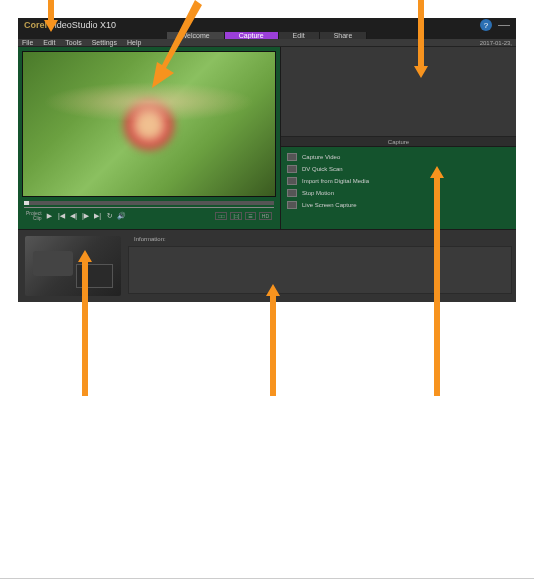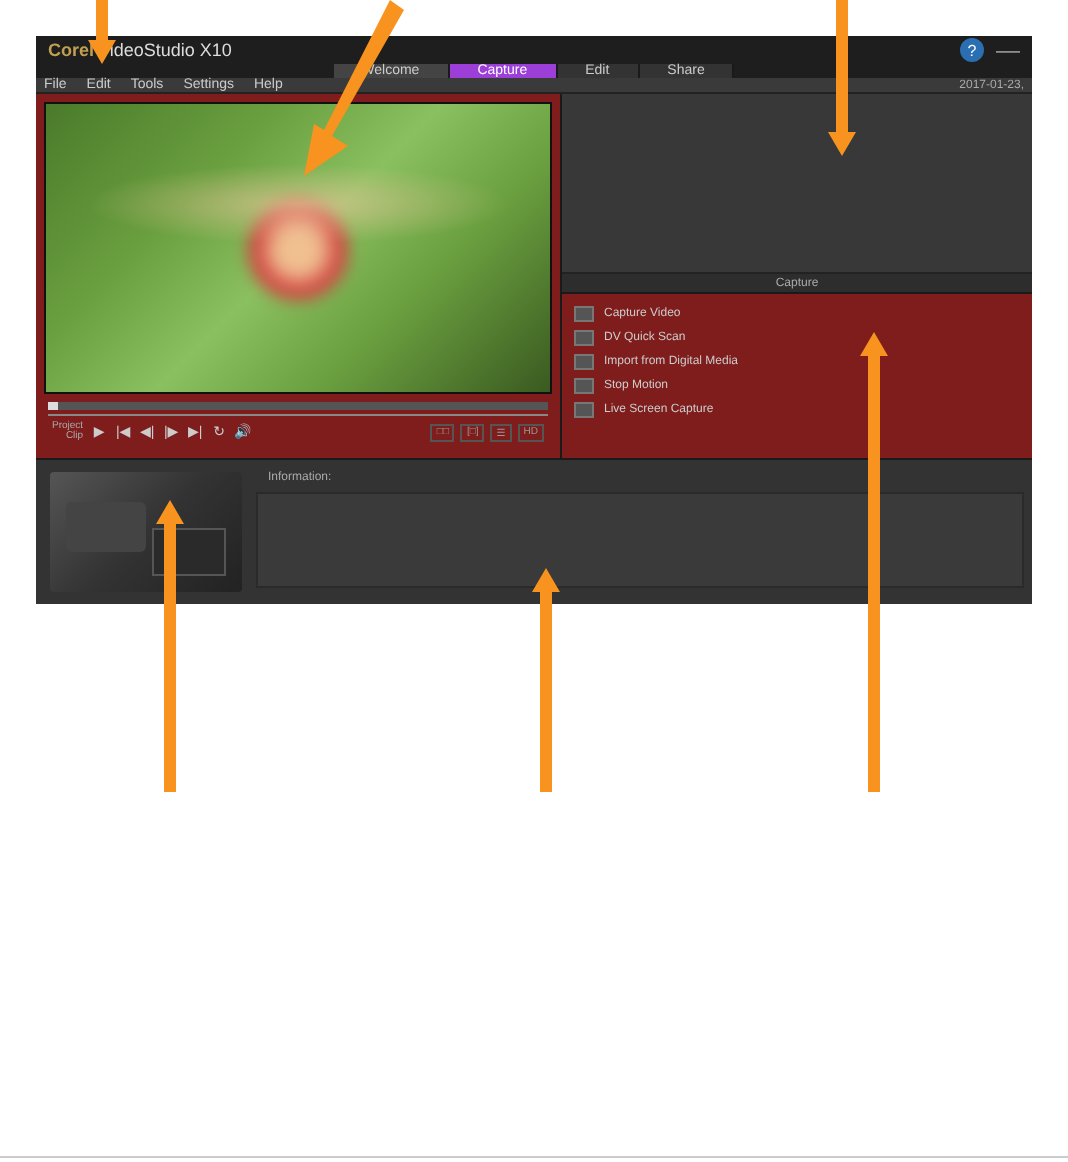--- a/index.html
+++ b/index.html
@@ -1,17 +1,17 @@
 <!DOCTYPE html>
 <html><head>
 <meta charset="utf-8">
 <style>
 * { margin: 0; padding: 0; box-sizing: border-box; }
 body { width: 534px; height: 581px; background: #fff; font-family: Arial, sans-serif; overflow: hidden; position: relative; }
-.app { position: absolute; left: 18px; top: 18px; width: 498px; height: 247px; background: #7f1d1d; display: flex; flex-direction: column; }
+.app { position: absolute; left: 18px; top: 18px; width: 498px; height: 247px; background: #14532d; display: flex; flex-direction: column; }
 .titlebar { height: 18px; background: #1e1e1e; display: flex; align-items: center; padding: 0 6px; color: #bbb; font-size: 9px; }
 .title-corel { color: #c0a050; font-weight: bold; }
 .title-rest { color: #ddd; margin-left: 2px; }
 .titlebar-right { margin-left: auto; display: flex; align-items: center; gap: 6px; }
 .help-circle { width: 12px; height: 12px; border-radius: 50%; background: #2b6fb3; display: flex; align-items: center; justify-content: center; color: #fff; font-size: 8px; }
 .min-btn { color: #999; font-size: 12px; cursor: pointer; }
 .tabs { height: 14px; background: #1e1e1e; display: flex; justify-content: center; gap: 0; }
 .tab { padding: 0 14px; font-size: 7px; color: #ccc; display: flex; align-items: center; cursor: pointer; background: #333; border-right: 1px solid #1a1a1a; }
 .tab.active { background: #9b3fd8; color: #fff; }
 .tab:first-child { background: #444; }

